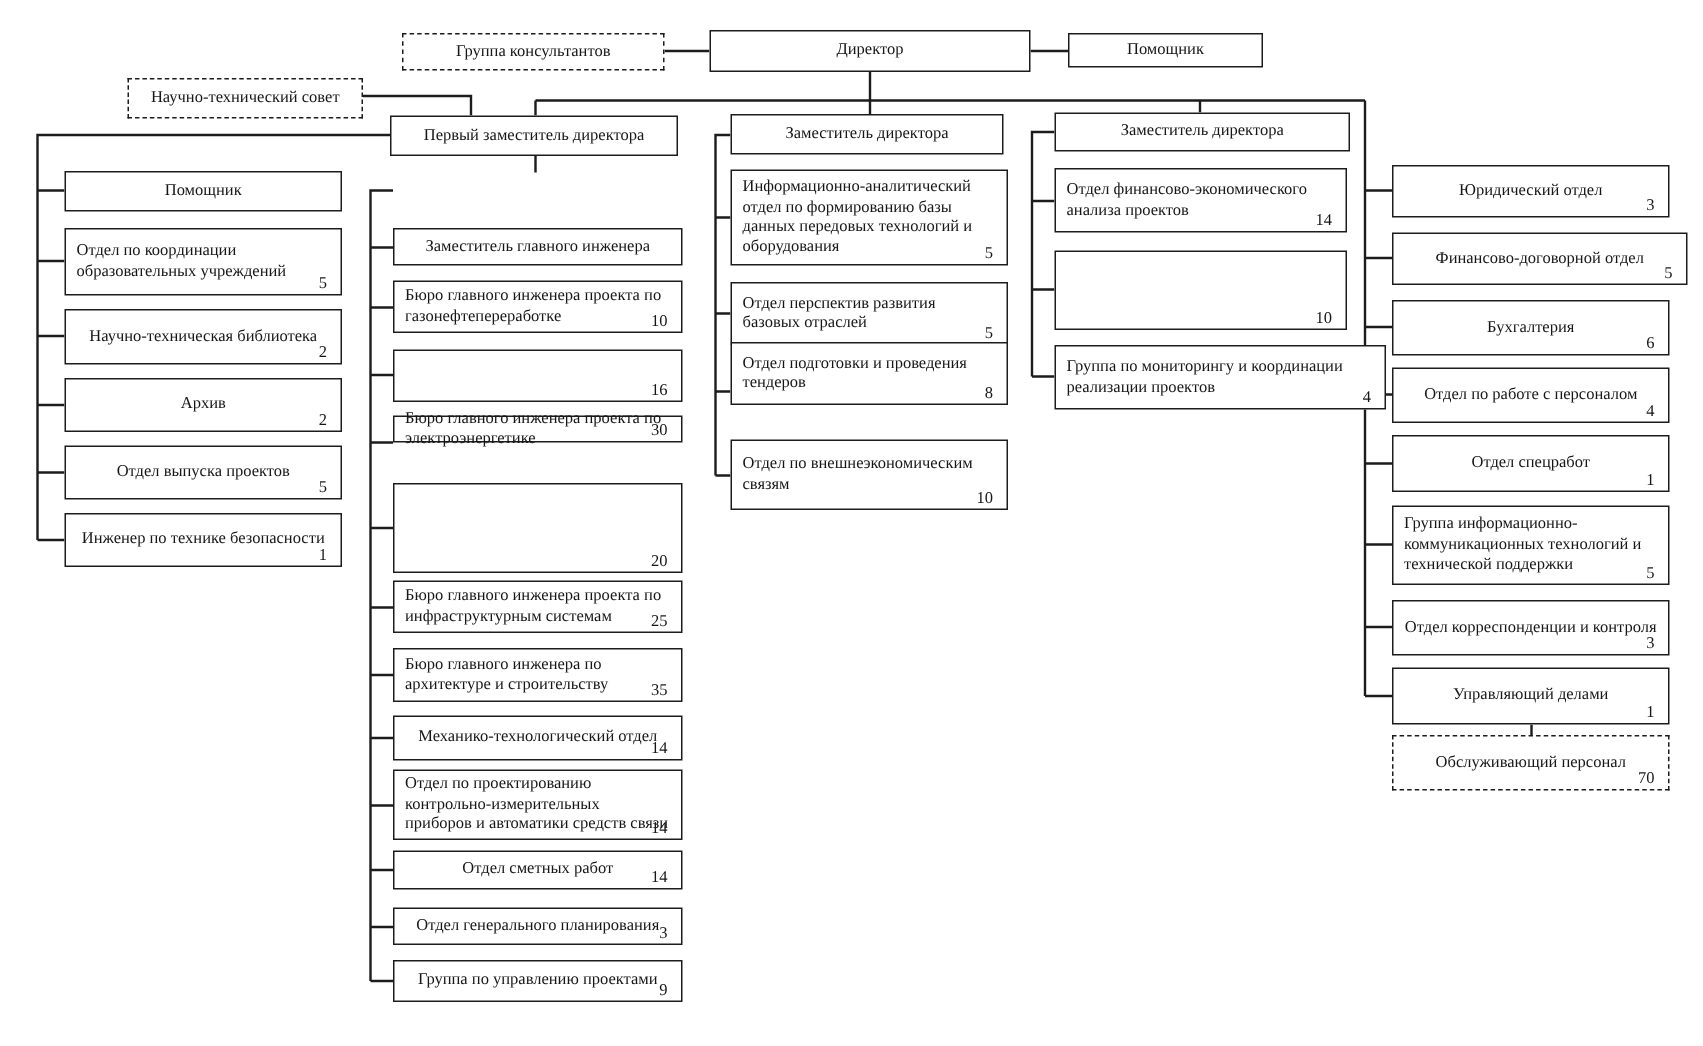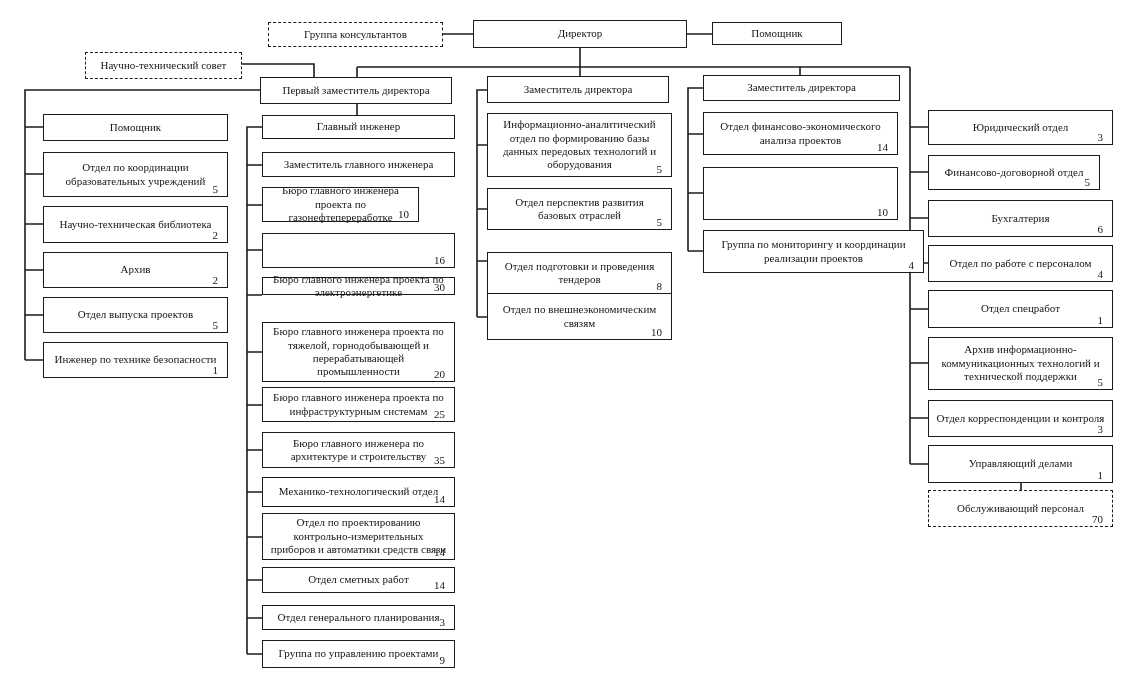--- a/index.html
+++ b/index.html
@@ -11,21 +11,20 @@
     color:#161616;
     overflow:hidden;
   }
   #wires{position:absolute;left:0;top:0;z-index:0;}
   .n{
     position:absolute;
     box-sizing:border-box;
     background:#ffffff;
     border:1.6px solid #1c1c1c;
     display:flex;align-items:center;justify-content:center;
-    text-align:center;
     padding:2px 7px;
     font-size:11px;line-height:1.22;
     z-index:1;
   }
   .d{border-style:dashed;}
   .l{display:block;}
   .c{
     position:absolute;right:9px;bottom:1px;
     font-size:11px;line-height:1.1;
   }
@@ -85,39 +84,35 @@
   </div>
   <div class="n" style="left:43px;top:297px;width:185px;height:36px">
     <span class="l">Отдел выпуска проектов</span>
     <span class="c">5</span>
   </div>
   <div class="n" style="left:43px;top:342px;width:185px;height:36px">
     <span class="l">Инженер по технике безопасности</span>
     <span class="c">1</span>
   </div>
 
-  <div class="n" style="left:262px;top:115px;width:193px;height:24px">
-    <span class="l">Главный инженер</span>
-  </div>
   <div class="n" style="left:262px;top:152px;width:193px;height:25px">
     <span class="l">Заместитель главного инженера</span>
   </div>
-  <div class="n" style="left:262px;top:187px;width:157px;height:35px">
+  <div class="n" style="left:262px;top:187px;width:193px;height:35px">
     <span class="l">Бюро главного инженера проекта по газонефтепереработке</span>
     <span class="c">10</span>
   </div>
   <div class="n" style="left:262px;top:233px;width:193px;height:35px">
     <span class="c">16</span>
   </div>
   <div class="n" style="left:262px;top:277px;width:193px;height:18px">
     <span class="l">Бюро главного инженера проекта по электроэнергетике</span>
     <span class="c">30</span>
   </div>
   <div class="n" style="left:262px;top:322px;width:193px;height:60px">
-    <span class="l">Бюро главного инженера проекта по тяжелой, горнодобывающей и перерабатывающей промышленности</span>
     <span class="c">20</span>
   </div>
   <div class="n" style="left:262px;top:387px;width:193px;height:35px">
     <span class="l">Бюро главного инженера проекта по инфраструктурным системам</span>
     <span class="c">25</span>
   </div>
   <div class="n" style="left:262px;top:432px;width:193px;height:36px">
     <span class="l">Бюро главного инженера по архитектуре и строительству</span>
     <span class="c">35</span>
   </div>
@@ -143,21 +138,21 @@
   </div>
 
   <div class="n" style="left:487px;top:113px;width:185px;height:64px">
     <span class="l">Информационно-аналитический отдел по формированию базы данных передовых технологий и оборудования</span>
     <span class="c">5</span>
   </div>
   <div class="n" style="left:487px;top:188px;width:185px;height:42px">
     <span class="l">Отдел перспектив развития базовых отраслей</span>
     <span class="c">5</span>
   </div>
-  <div class="n" style="left:487px;top:252px;width:185px;height:42px">
+  <div class="n" style="left:487px;top:228px;width:185px;height:42px">
     <span class="l">Отдел подготовки и проведения тендеров</span>
     <span class="c">8</span>
   </div>
   <div class="n" style="left:487px;top:293px;width:185px;height:47px">
     <span class="l">Отдел по внешнеэкономическим связям</span>
     <span class="c">10</span>
   </div>
 
   <div class="n" style="left:703px;top:112px;width:195px;height:43px">
     <span class="l">Отдел финансово-экономического анализа проектов</span>
@@ -168,38 +163,38 @@
   </div>
   <div class="n" style="left:703px;top:230px;width:221px;height:43px">
     <span class="l">Группа по мониторингу и координации реализации проектов</span>
     <span class="c">4</span>
   </div>
 
   <div class="n" style="left:928px;top:110px;width:185px;height:35px">
     <span class="l">Юридический отдел</span>
     <span class="c">3</span>
   </div>
-  <div class="n" style="left:928px;top:155px;width:172px;height:35px">
+  <div class="n" style="left:928px;top:155px;width:197px;height:35px">
     <span class="l">Финансово-договорной отдел</span>
     <span class="c">5</span>
   </div>
   <div class="n" style="left:928px;top:200px;width:185px;height:37px">
     <span class="l">Бухгалтерия</span>
     <span class="c">6</span>
   </div>
   <div class="n" style="left:928px;top:245px;width:185px;height:37px">
     <span class="l">Отдел по работе с персоналом</span>
     <span class="c">4</span>
   </div>
   <div class="n" style="left:928px;top:290px;width:185px;height:38px">
     <span class="l">Отдел спецработ</span>
     <span class="c">1</span>
   </div>
   <div class="n" style="left:928px;top:337px;width:185px;height:53px">
-    <span class="l">Архив информационно-коммуникационных технологий и технической поддержки</span>
+    <span class="l">Группа информационно-коммуникационных технологий и технической поддержки</span>
     <span class="c">5</span>
   </div>
   <div class="n" style="left:928px;top:400px;width:185px;height:37px">
     <span class="l">Отдел корреспонденции и контроля</span>
     <span class="c">3</span>
   </div>
   <div class="n" style="left:928px;top:445px;width:185px;height:38px">
     <span class="l">Управляющий делами</span>
     <span class="c">1</span>
   </div>

